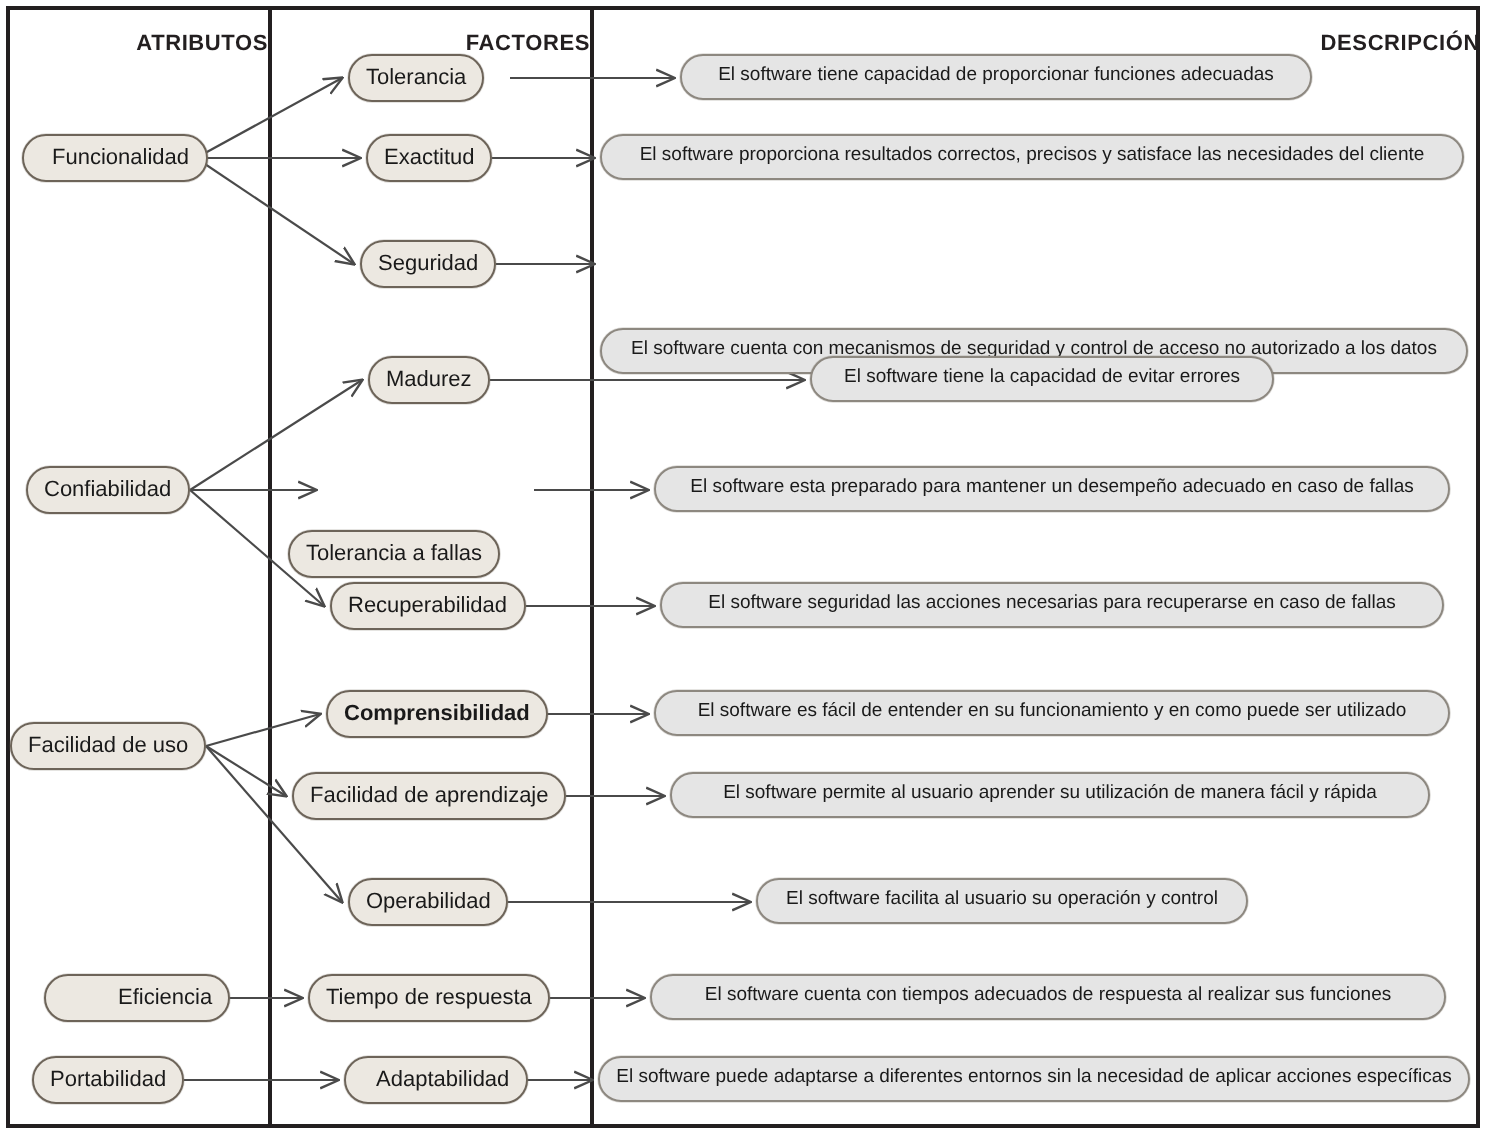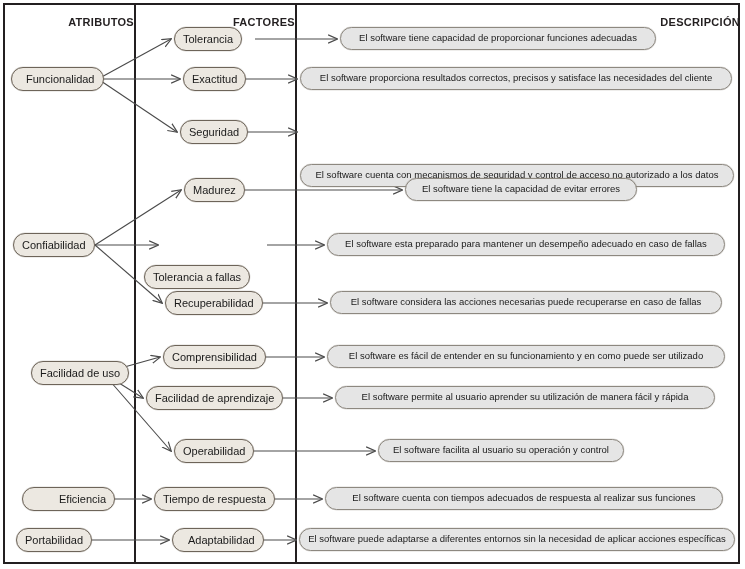--- a/index.html
+++ b/index.html
@@ -63,39 +63,39 @@
         <path d="M283,398 L332,398" marker-end="url(#ah)"></path>
         <path d="M254,451 L375,451" marker-end="url(#ah)"></path>
         <path d="M275,499 L322,499" marker-end="url(#ah)"></path>
         <path d="M257,540 L296,540" marker-end="url(#ah)"></path>
       </g>
   </svg>
 
   <div id="node-layer">
       <div class="node attr" style="top: 67px; left: 11px; padding-left: 14px;">Funcionalidad</div>
       <div class="node attr" style="top: 233px; left: 13px;">Confiabilidad</div>
-      <div class="node attr" style="top: 361px; left: 5px; margin-left: 26px;">Facilidad de uso</div>
+      <div class="node attr" style="top: 361px; left: 5px;">Facilidad de uso</div>
       <div class="node attr" style="top: 487px; left: 22px; padding-left: 36px;">Eficiencia</div>
       <div class="node attr" style="top: 528px; left: 16px;">Portabilidad</div>
       <div class="node fact" style="top: 27px; left: 174px;">Tolerancia</div>
       <div class="node fact" style="top: 67px; left: 183px;">Exactitud</div>
       <div class="node fact" style="top: 120px; left: 180px; text-align: right;">Seguridad</div>
       <div class="node fact" style="top: 178px; left: 184px;">Madurez</div>
       <div class="node fact" style="top: 233px; left: 144px; margin-top: 32px;">Tolerancia a fallas</div>
       <div class="node fact" style="top: 291px; left: 165px;">Recuperabilidad</div>
-      <div class="node fact" style="top: 345px; left: 163px;">Comprensibilidad</div>
+      <div class="node fact" style="top: 345px; left: 163px; font-weight: bold;">Comprensibilidad</div>
       <div class="node fact" style="top: 386px; left: 146px;">Facilidad de aprendizaje</div>
       <div class="node fact" style="top: 439px; left: 174px;">Operabilidad</div>
       <div class="node fact" style="top: 487px; left: 154px;">Tiempo de respuesta</div>
       <div class="node fact" style="top: 528px; left: 172px; padding-left: 15px;">Adaptabilidad</div>
       <div class="node desc" style="top: 27px; left: 340px; width: 316px;">El software tiene capacidad de proporcionar funciones adecuadas</div>
       <div class="node desc" style="top: 67px; left: 300px; width: 432px;">El software proporciona resultados correctos, precisos y satisface las necesidades del cliente</div>
       <div class="node desc" style="top: 120px; left: 300px; width: 434px; margin-top: 44px;">El software cuenta con mecanismos de seguridad y control de acceso no autorizado a los datos</div>
       <div class="node desc" style="top: 178px; left: 405px; width: 232px;">El software tiene la capacidad de evitar errores</div>
       <div class="node desc" style="top: 233px; left: 327px; width: 398px;">El software esta preparado para mantener un desempeño adecuado en caso de fallas</div>
-      <div class="node desc" style="top: 291px; left: 330px; width: 392px;">El software considera las acciones necesarias puede recuperarse en caso de fallas</div>
+      <div class="node desc" style="top: 291px; left: 330px; width: 392px;">El software seguridad las acciones necesarias para recuperarse en caso de fallas</div>
       <div class="node desc" style="top: 345px; left: 327px; width: 398px;">El software es fácil de entender en su funcionamiento y en como puede ser utilizado</div>
       <div class="node desc" style="top: 386px; left: 335px; width: 380px;">El software permite al usuario aprender su utilización de manera fácil y rápida</div>
       <div class="node desc" style="top: 439px; left: 378px; width: 246px;">El software facilita al usuario su operación y control</div>
       <div class="node desc" style="top: 487px; left: 325px; width: 398px;">El software cuenta con tiempos adecuados de respuesta al realizar sus funciones</div>
       <div class="node desc" style="top: 528px; left: 299px; width: 436px;">El software puede adaptarse a diferentes entornos sin la necesidad de aplicar acciones específicas</div>
     </div>
 </div>
 
 </body></html>

